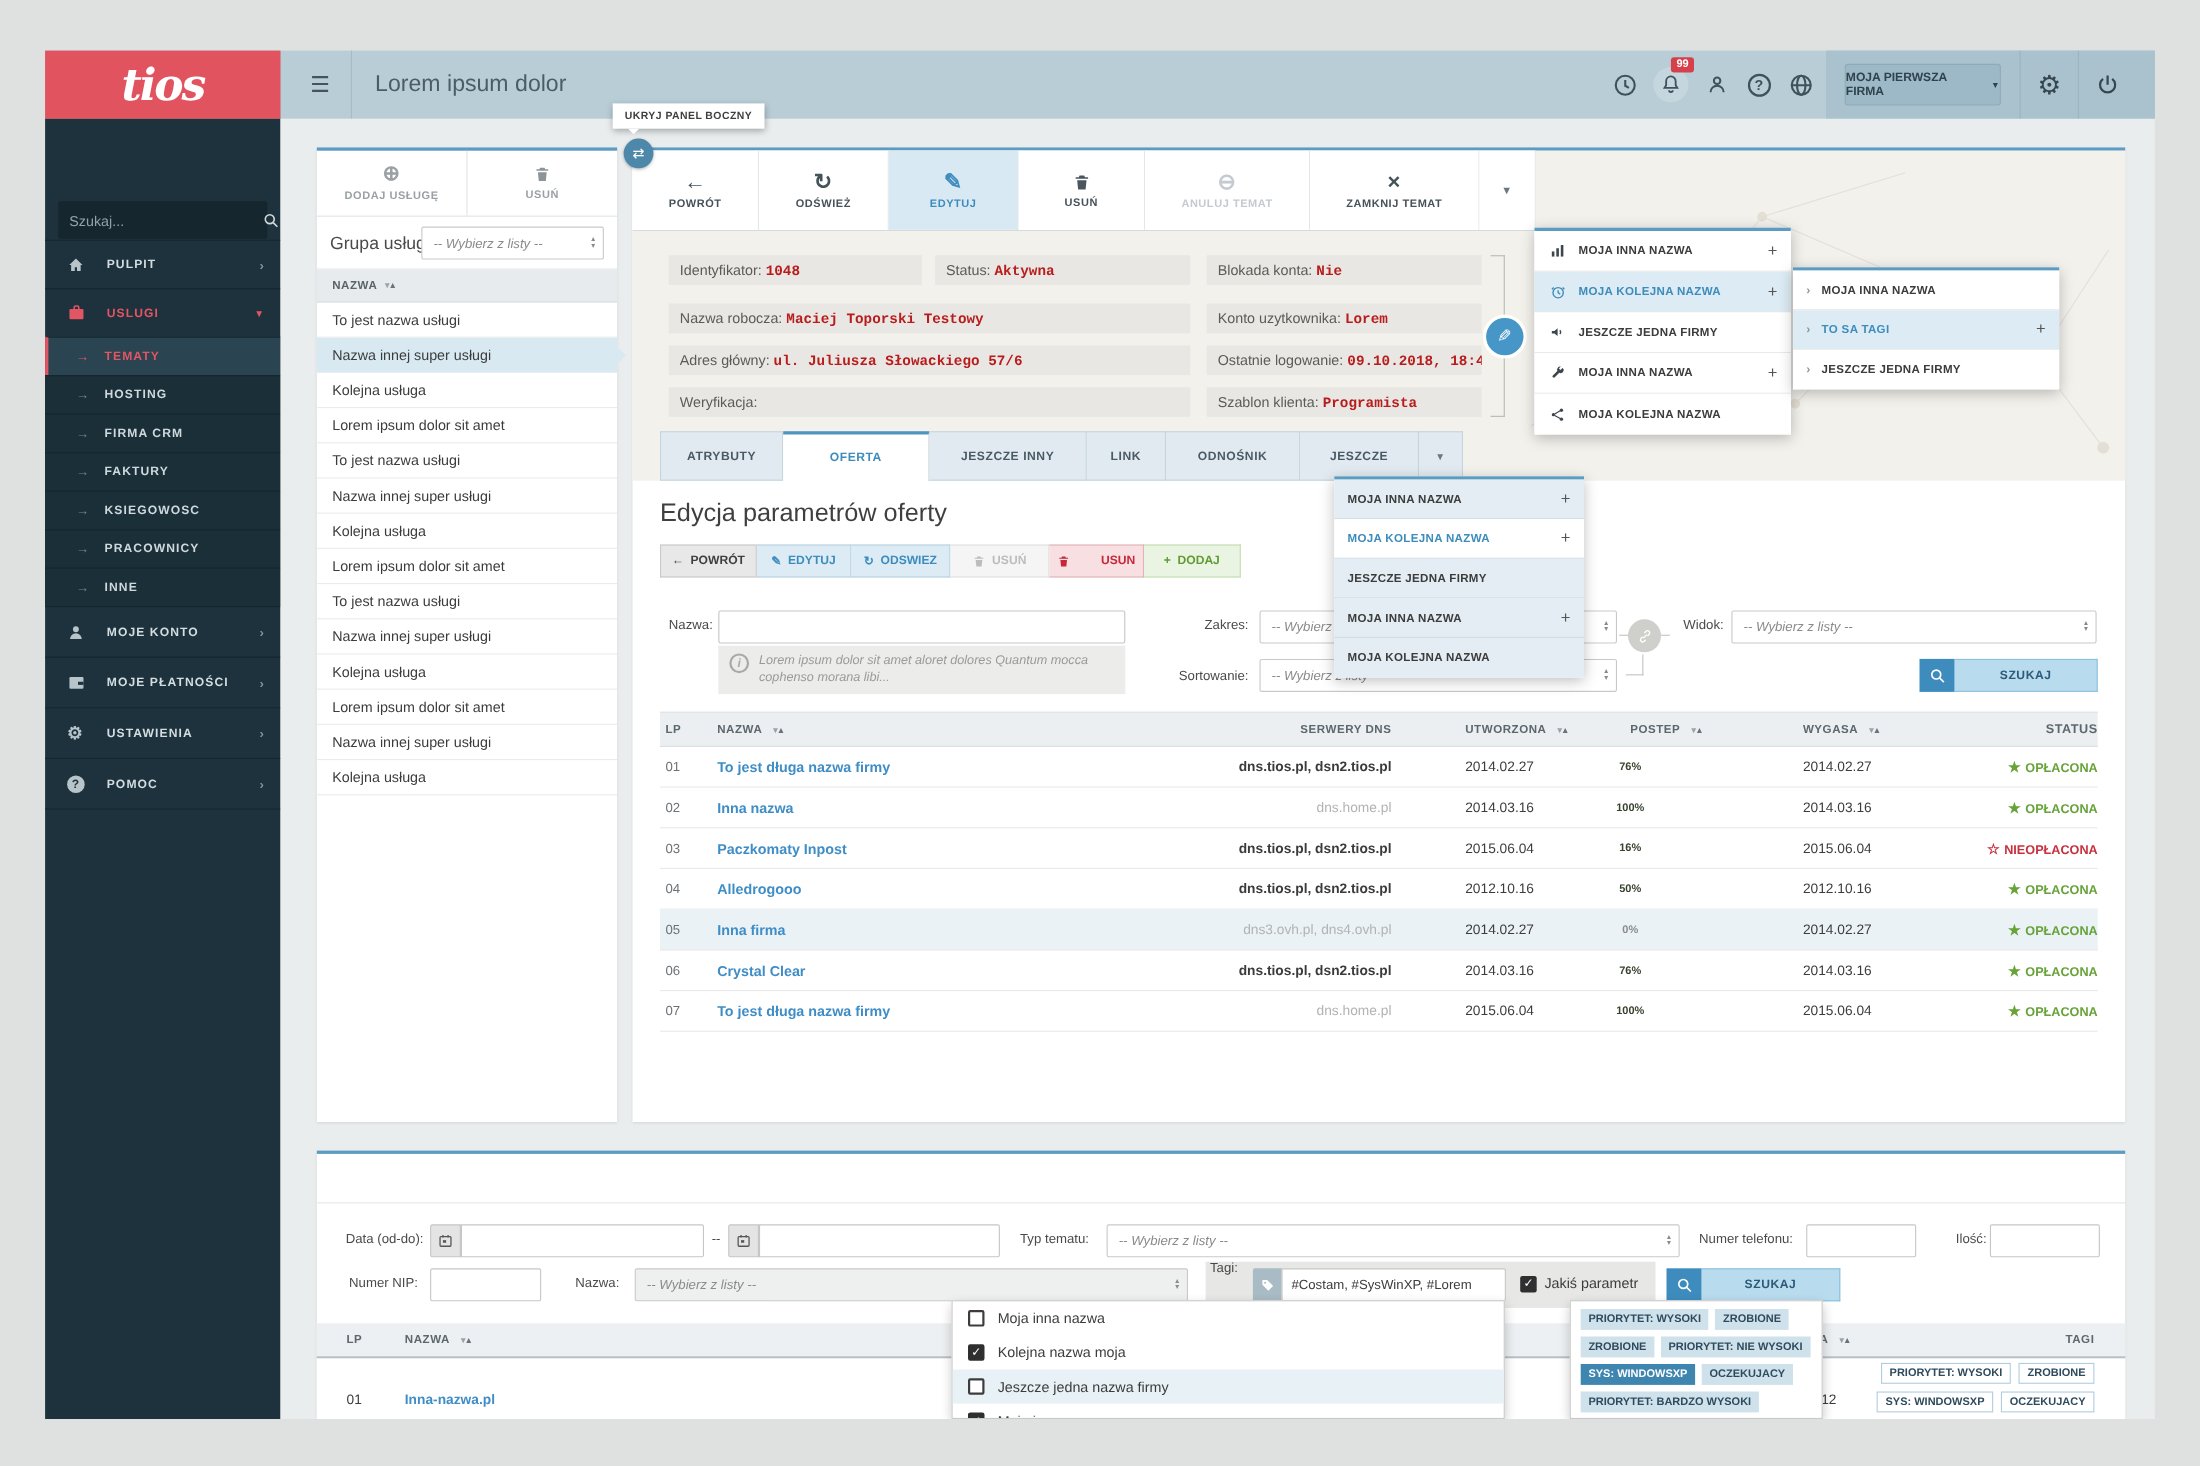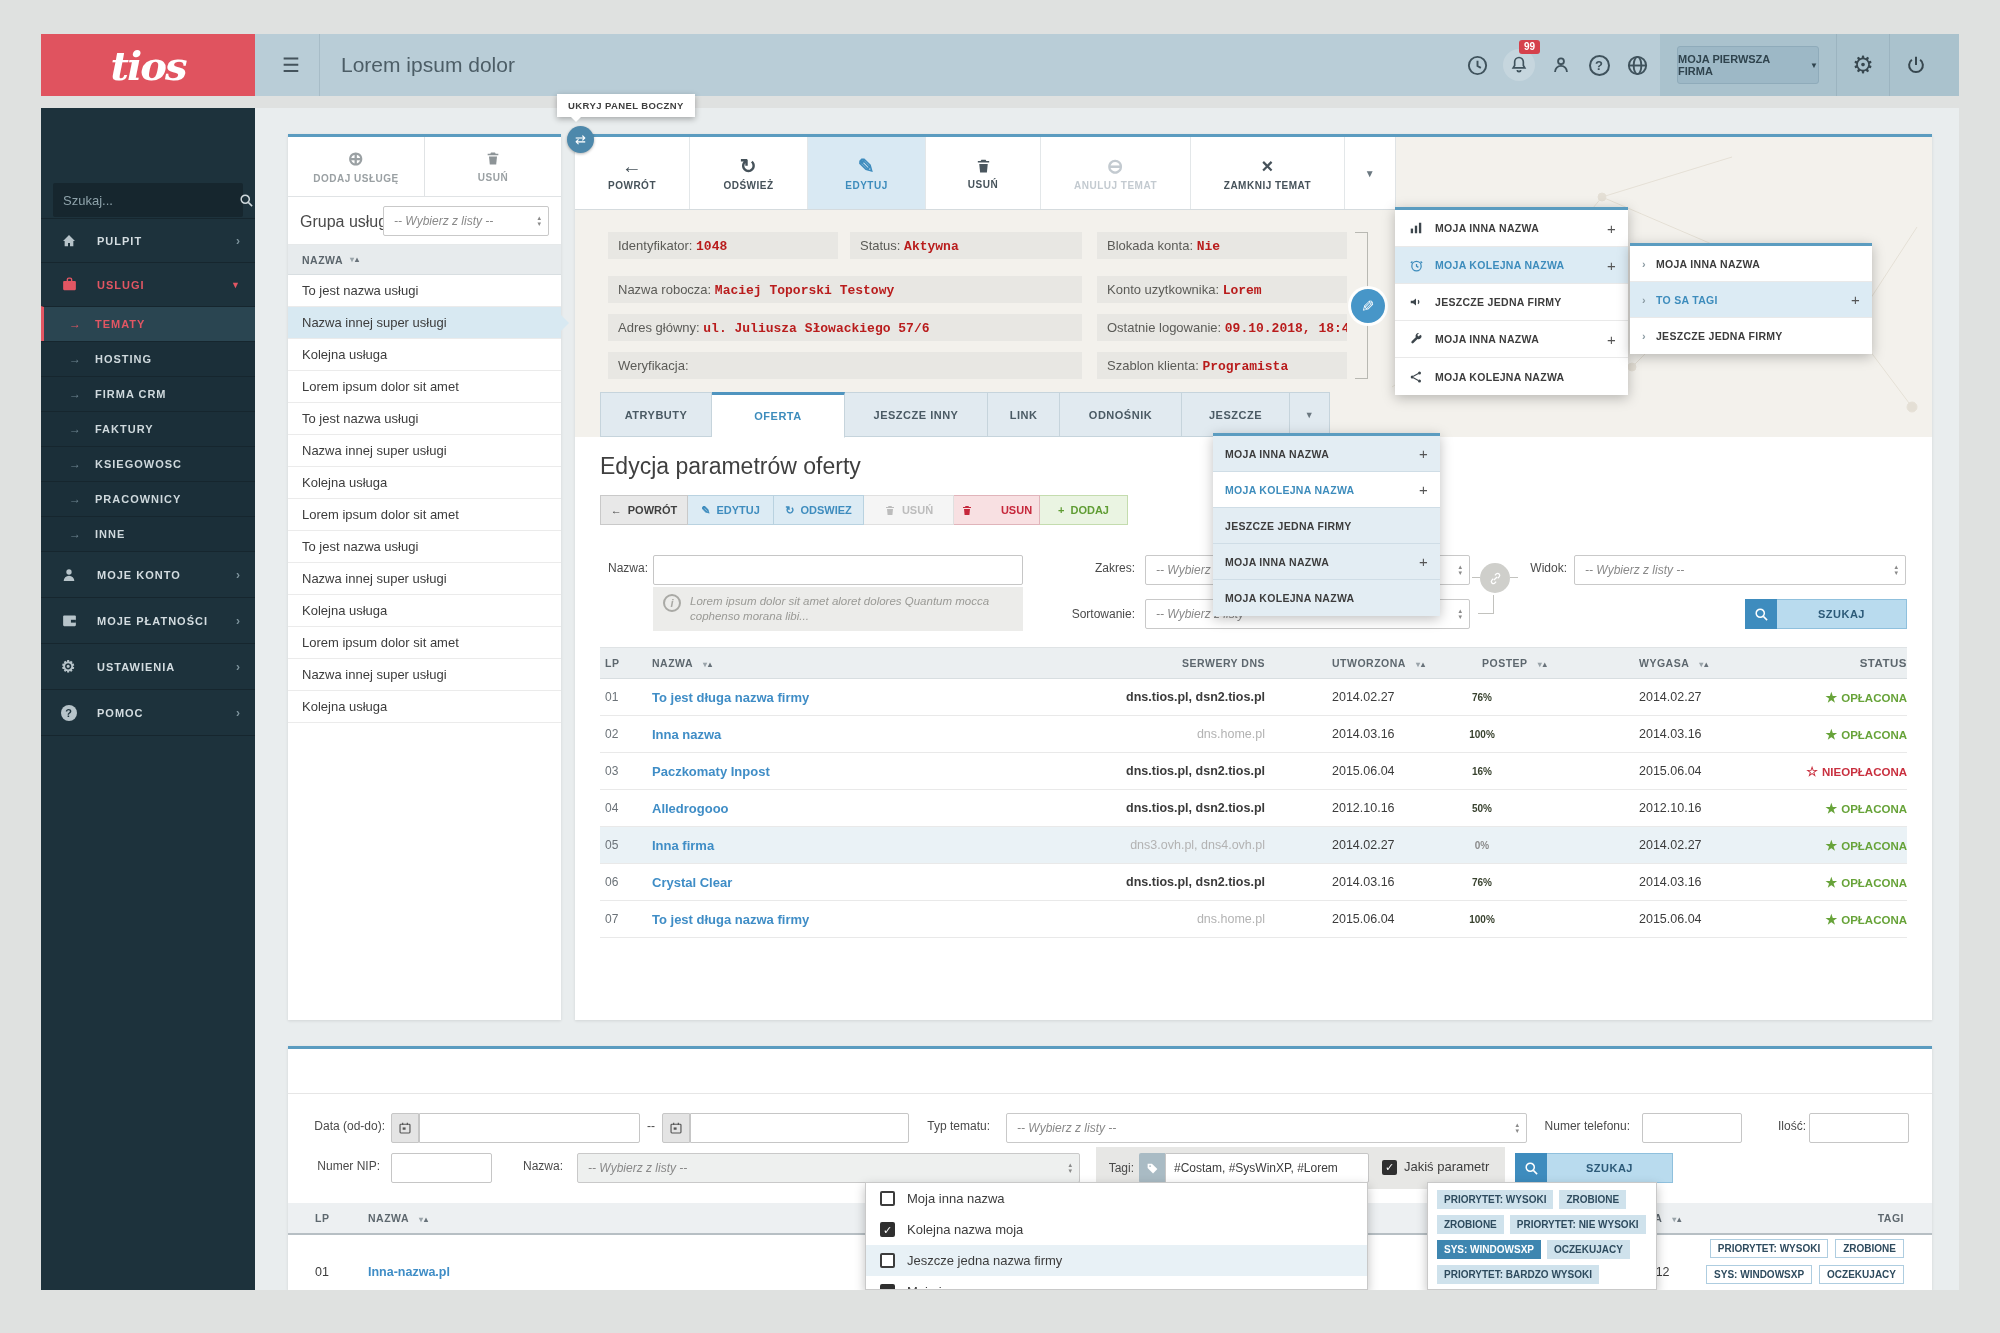--- a/index.html
+++ b/index.html
@@ -1,20 +1,20 @@
 <!DOCTYPE html>
 <html><head>
 <meta charset="utf-8">
 <style>
   * { margin:0; padding:0; box-sizing:border-box; }
   html,body { width:2000px; height:1333px; }
   body { font-family:"Liberation Sans", sans-serif; background:#dfe1e0; position:relative; overflow:hidden; }
 
   
-  .topbar { position:absolute; left:41px; top:34px; width:1918px; height:62px; background:#b9cdd7; }
+  .topbar { position:absolute; left:41px; top:46px; width:1918px; height:62px; background:#b9cdd7; }
   .logo { position:absolute; left:0; top:0; width:214px; height:62px; background:#e0535f; color:#fff;
           display:flex; align-items:center; justify-content:center;
           font-family:"DejaVu Serif", serif; font-style:italic; font-weight:bold; font-size:40px; letter-spacing:-2px; }
   .hamburger { position:absolute; left:222px; top:0; width:56px; height:62px; display:flex; align-items:center; justify-content:center;
                font-size:20px; color:#44535c; cursor:pointer; }
   .tb-div1 { position:absolute; left:278px; top:0; width:1px; height:62px; background:#a7bcc7; }
   .tb-title { position:absolute; left:300px; top:0; height:62px; display:flex; align-items:center; font-size:21px; color:#4c5d66; }
   .tb-icons { position:absolute; left:1424px; top:0; height:62px; display:flex; align-items:center; gap:14px; color:#3f525c; }
   .tb-ic { width:24px; height:24px; position:relative; display:flex; align-items:center; justify-content:center; cursor:pointer; }
   .tb-ic.bell-wrap { width:32px; height:32px; background:#c6d6de; border-radius:50%; }
@@ -803,21 +803,21 @@
   <div class="flabel" style="left:204px;top:110px;width:71px;">Nazwa:</div>
   <div class="select" style="position:absolute;left:289px;top:104px;width:503px;height:30px;background:#eef0ef;">
     <span>-- Wybierz z listy --</span>
     <span class="stepper">
         <span>▴</span>
         <span>▾</span>
       </span>
   </div>
 
   <div class="tags-group" style="left:808px;top:98px;width:409px;height:42px;"></div>
-  <div class="flabel" style="left:812px;top:112px;width:34px;text-align:right;">Tagi:</div>
+  <div class="flabel" style="left:812px;top:96px;width:34px;text-align:left;">Tagi:</div>
   <div class="tag-btn" style="left:851px;top:104px;">
     <svg width="13" height="13" viewBox="0 0 24 24">
         <path d="M3 11V3h8l10 10-8 8L3 11z" fill="currentColor"></path>
         <circle cx="7.5" cy="7.5" r="1.7" fill="#a9bbc4"></circle>
       </svg>
   </div>
   <input class="finput" style="left: 877px; top: 104px; width: 204px; border-radius: 0px 2px 2px 0px;" value="#Costam, #SysWinXP, #Lorem">
   <div class="cb" style="left:1094px;top:111px;">✓</div>
   <div class="flabel" style="left:1116px;top:110px;width:100px;text-align:left;font-size:13px;color:#3c3c3c;">Jakiś parametr</div>
   <div class="szukaj" style="left:1227px;top:104px;width:158px;">

